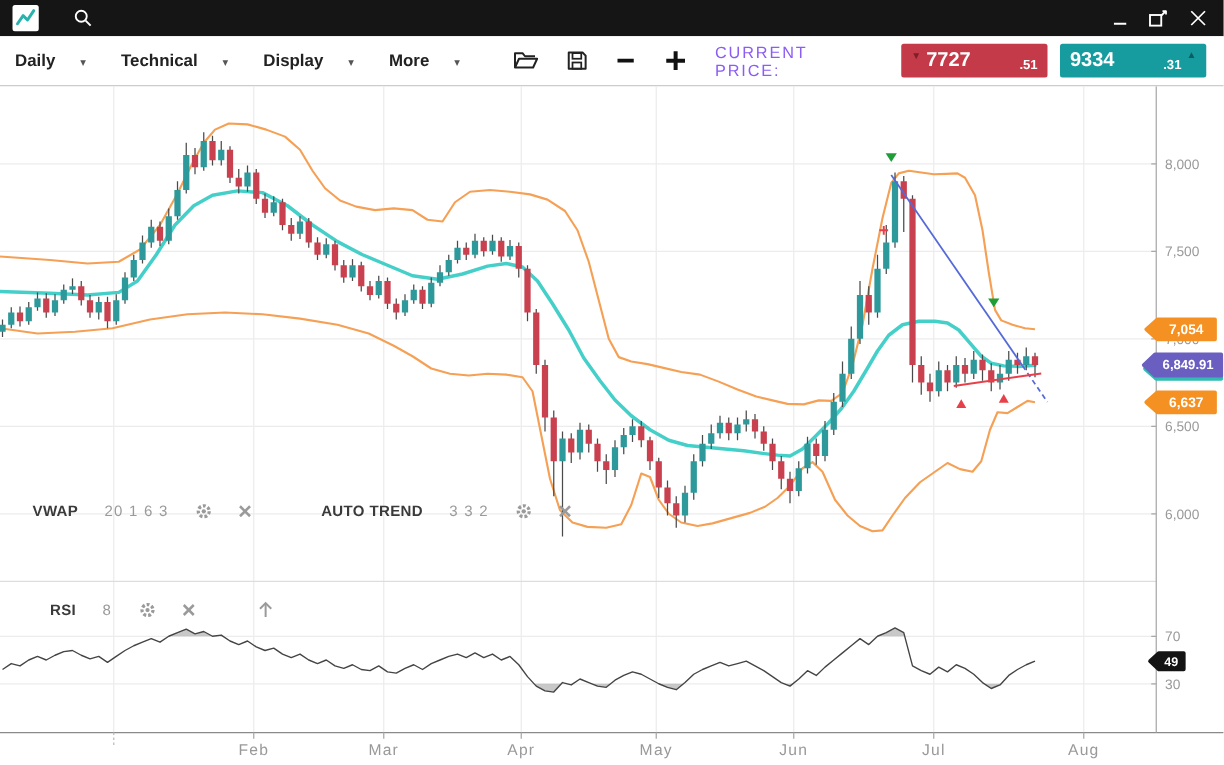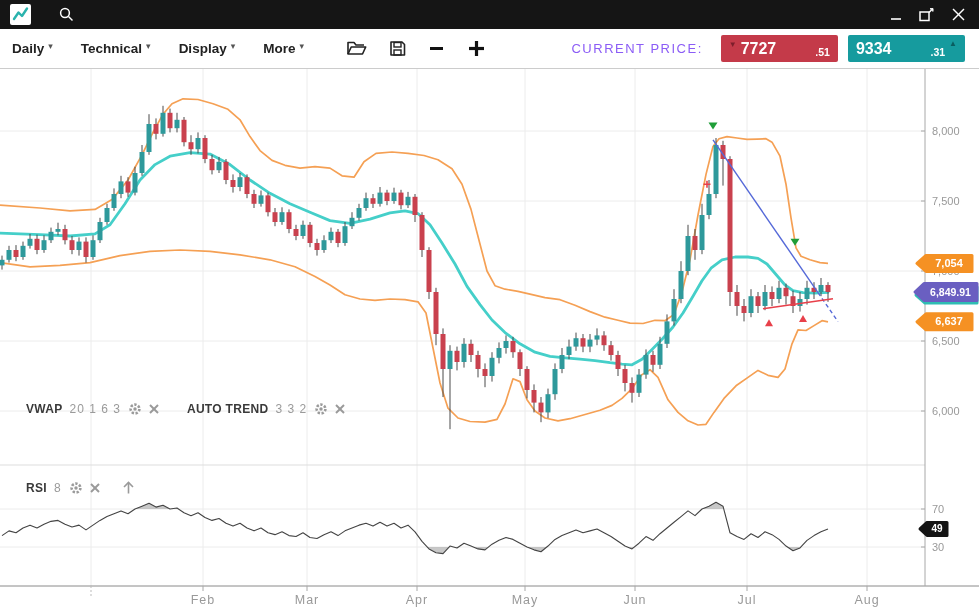--- a/index.html
+++ b/index.html
@@ -13,35 +13,35 @@
   .logo { width:21px; height:21px; background:#fff; border-radius:2px; display:flex;
           align-items:center; justify-content:center; margin-right:14px; }
   .wtitle { color:#fff; font-size:13px; font-weight:600; letter-spacing:2.5px; }
   .search-ic { margin-left:14px; cursor:pointer; }
   .wctrls { margin-left:auto; display:flex; align-items:center; gap:17px; padding-right:4px; }
   .wctrls svg { cursor:pointer; display:block; }
 
   
   .toolbar { position:absolute; top:29px; left:0; width:979px; height:40px; background:#fff;
              border-bottom:1px solid #ccc; display:flex; align-items:center; padding:0 12px; }
-  .menu { display:flex; align-items:flex-start; gap:4px; margin-right:28px; cursor:pointer;
+  .menu { display:flex; align-items:flex-end; gap:20px; margin-right:28px; cursor:pointer;
           font-size:13.5px; font-weight:bold; color:#222; }
   .caret { font-size:9px; color:#555; }
   .tbico { margin-right:22px; cursor:pointer; display:flex; align-items:center; }
   .priceblock { margin-left:auto; display:flex; align-items:center; gap:10px; padding-right:2px; }
   .cp-label { font-size:13px; color:#8b5cf6; letter-spacing:1.5px; margin-right:8px; }
   .pbadge { height:27px; min-width:79px; display:flex; align-items:center; justify-content:center;
             border-radius:2px; color:#fff; font-size:16px; font-weight:bold; padding:0 8px; gap:2px; }
   .pbadge .dec { font-size:10.5px; position:relative; top:3px; font-weight:bold;margin-left:37px; }
   .pbadge .arr { font-size:8px; position:relative; }
   .bid .arr { top:-4px; margin-right:2px; }
   .ask .arr { top:-5px; margin-left:2px; }
 
   
-  .indrow { position:absolute; display:flex; align-items:center; gap:7px; font-size:12px; color:#9a9a9a; }
+  .indrow { position:absolute; display:flex; align-items:center; gap:21px; font-size:12px; color:#9a9a9a; }
   .iname { font-weight:bold; color:#3a3a3a; letter-spacing:.3px; }
   .iparams { color:#9a9a9a; letter-spacing:1px; }
   .igap { width:14px; }
   .indrow svg { cursor:pointer; display:block; }
   #chart-svg { position:absolute; top:69px; left:0; }
 </style>
 </head>
 <body>
 
 <div id="app">
@@ -483,21 +483,21 @@
     <svg width="14" height="14" viewBox="0 0 14 14">
       <circle cx="7" cy="7" r="4.4" fill="none" stroke="#9a9a9a" stroke-width="2.6" stroke-dasharray="2.3 1.6"></circle>
         <circle cx="7" cy="7" r="1.7" fill="#9a9a9a"></circle>
     </svg>
     <svg width="10" height="10" viewBox="0 0 10 10">
       <line x1="1" y1="1" x2="9" y2="9" stroke="#9a9a9a" stroke-width="2"></line>
         <line x1="9" y1="1" x2="1" y2="9" stroke="#9a9a9a" stroke-width="2"></line>
     </svg>
   </div>
 
-  <div class="indrow" style="left:10px; top:480px;padding-left:16px;">
+  <div class="indrow" style="left:24px; top:480px;padding-left:16px;">
     <span class="iname">RSI</span>
     <span class="iparams">8</span>
     <svg width="14" height="14" viewBox="0 0 14 14">
       <circle cx="7" cy="7" r="4.4" fill="none" stroke="#9a9a9a" stroke-width="2.6" stroke-dasharray="2.3 1.6"></circle>
         <circle cx="7" cy="7" r="1.7" fill="#9a9a9a"></circle>
     </svg>
     <svg width="10" height="10" viewBox="0 0 10 10">
       <line x1="1" y1="1" x2="9" y2="9" stroke="#9a9a9a" stroke-width="2"></line>
         <line x1="9" y1="1" x2="1" y2="9" stroke="#9a9a9a" stroke-width="2"></line>
     </svg>

